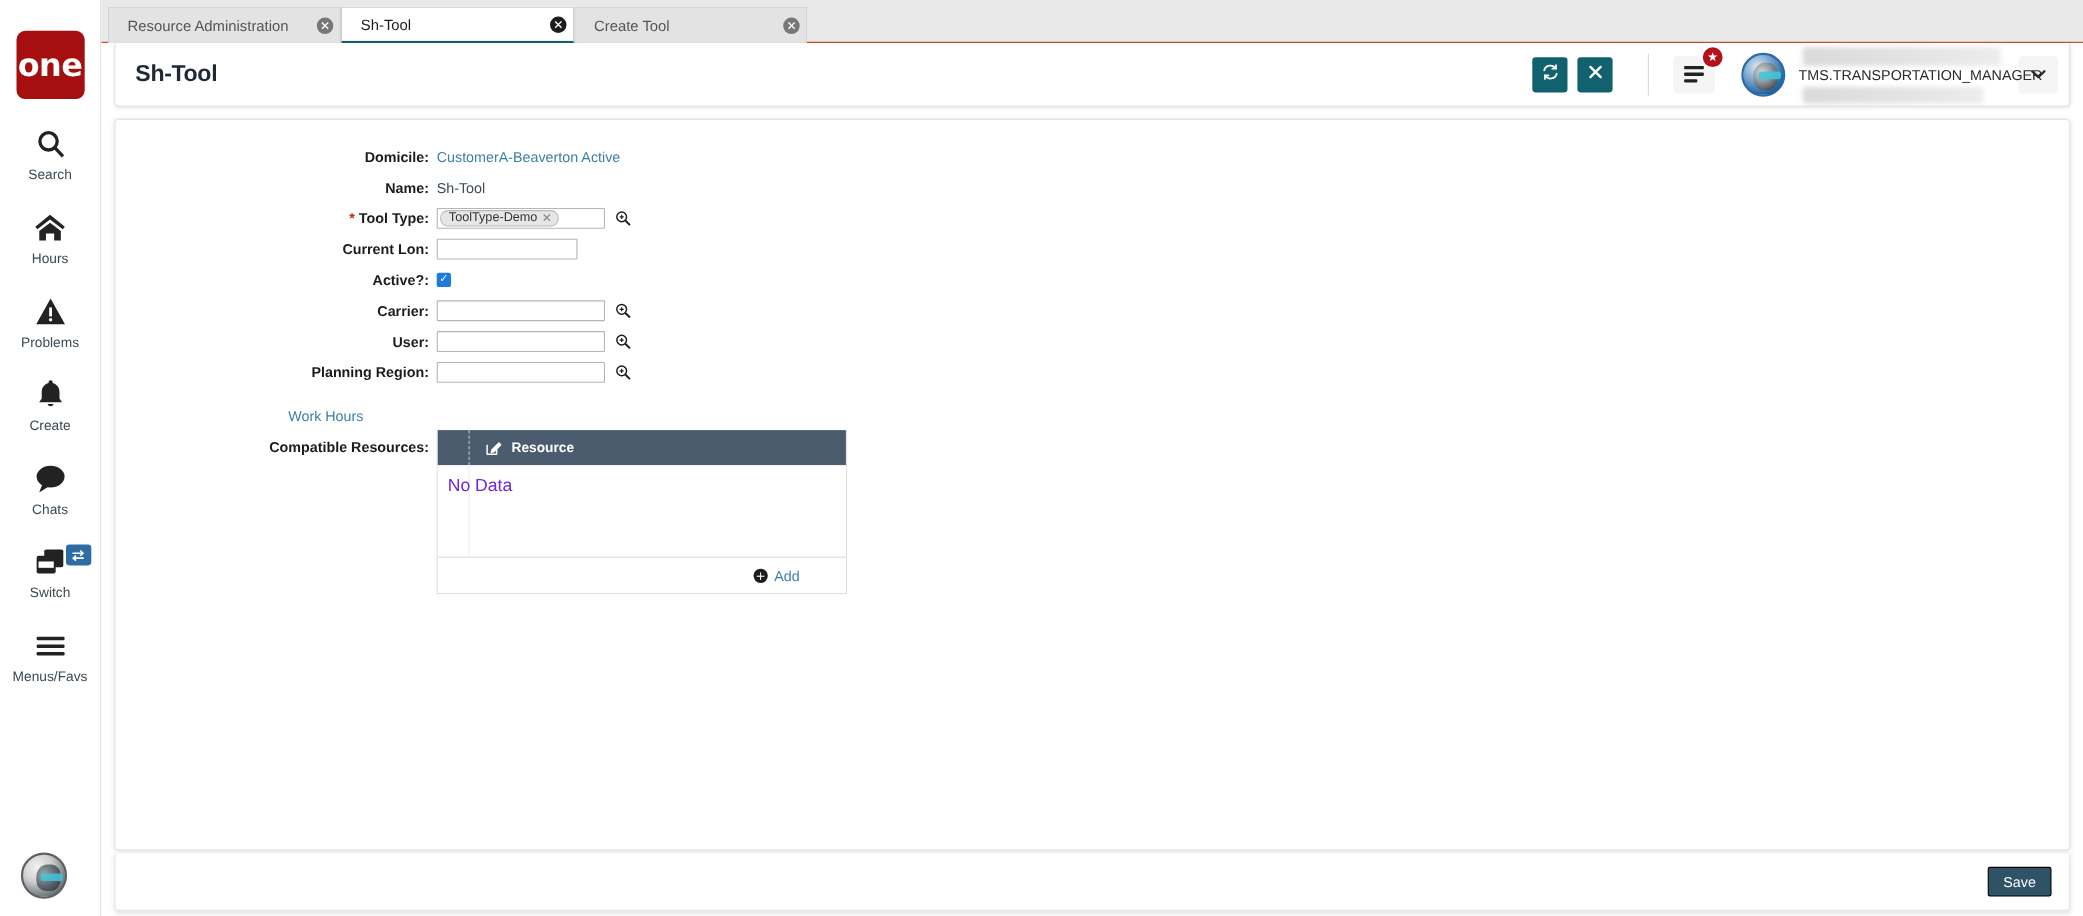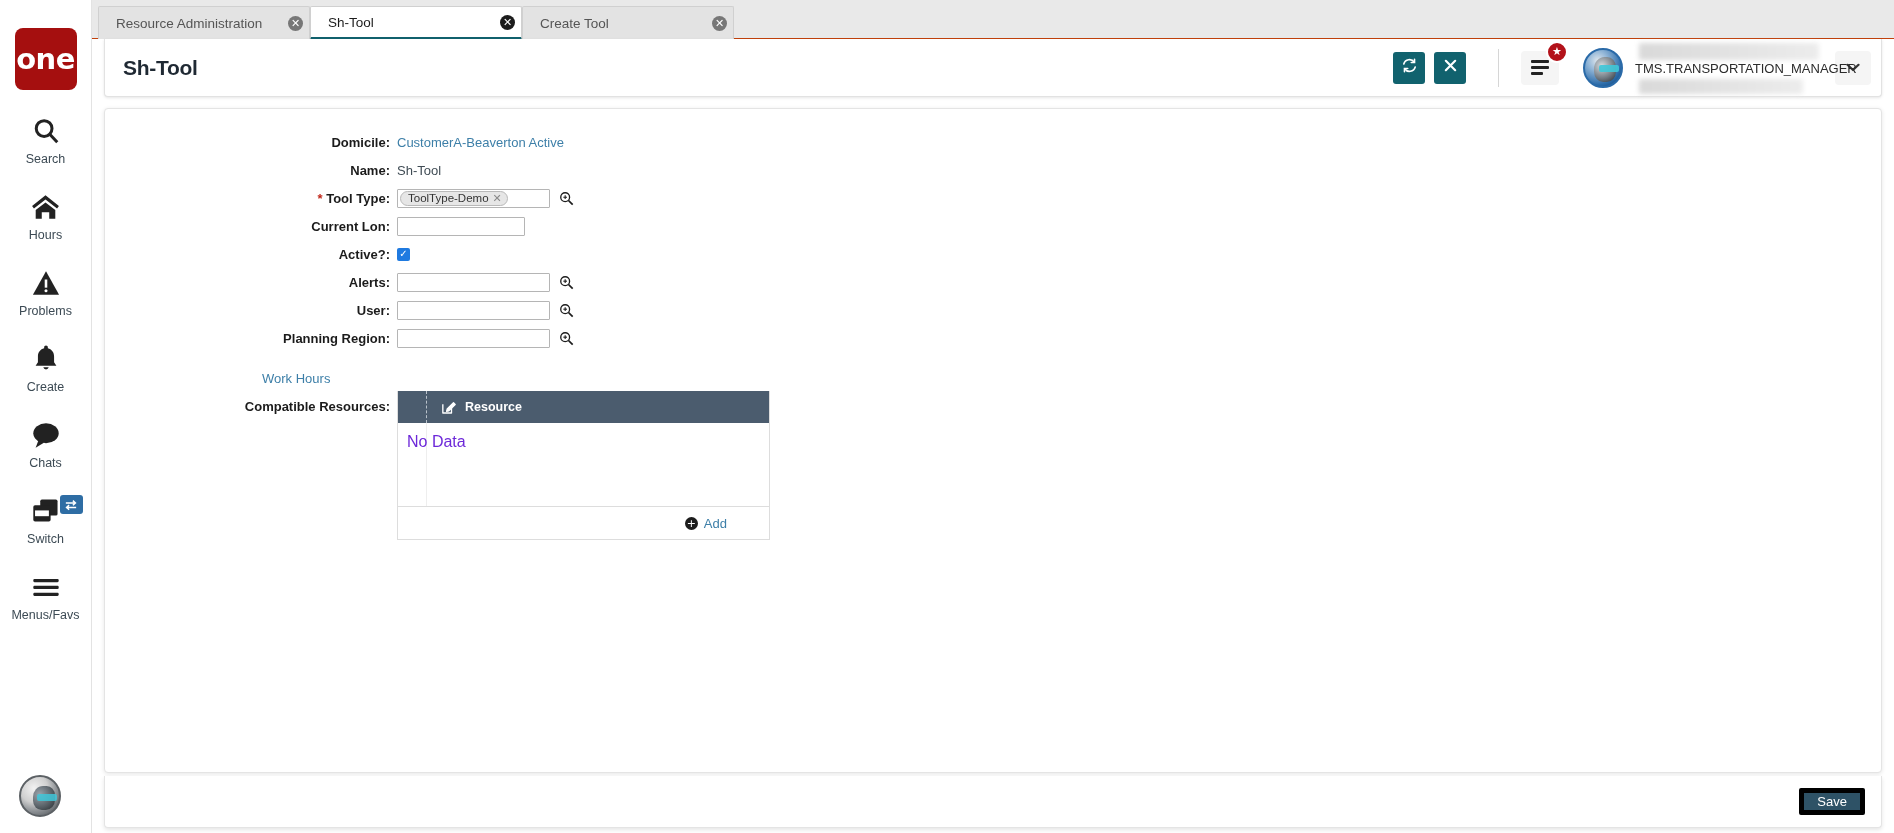--- a/index.html
+++ b/index.html
@@ -130,21 +130,21 @@
     overflow: hidden;
   }
   #footer-card {
     position: absolute; left: 104px; right: 12px; bottom: 5px; height: 52px;
     background: #fff; border: 1px solid #e4e4e4; border-top: none; border-radius: 0 0 4px 4px;
     box-shadow: 0 2px 4px rgba(0,0,0,.10);
     display: flex; align-items: center; justify-content: flex-end; padding-right: 16px;
   }
   #save-button {
     min-width: 58px; height: 27px; padding: 0 13px;
-    background: #2e5266; border: 5px solid #000000; color: #fff; border-radius: 2px;
+    background: #2e5266; border: 1px solid #000000; color: #fff; border-radius: 2px;
     font-size: 13px; display: flex; align-items: center; justify-content: center; cursor: pointer;
   }
 
   
   #form-area { position: absolute; left: 0; top: 22px; width: 100%; }
   .frow { display: flex; align-items: center; margin-bottom: 6px; height: 22px; }
   .flabel {
     width: 292px; text-align: right; padding-right: 7px;
     font-size: 13px; font-weight: 700; color: #1b1b1b; white-space: nowrap;
   }
@@ -410,21 +410,21 @@
       </div>
 
       
       <div class="frow">
         <div class="flabel">Active?:</div>
         <span class="cbx">✓</span>
       </div>
 
       
       <div class="frow">
-        <div class="flabel">Alerts:</div>
+        <div class="flabel">Carrier:</div>
         <input class="ftext wide" type="text" value="" style="">
         <span class="mag">
           <svg width="15" height="15" viewBox="0 0 18 18" fill="none" stroke="#1c1c1c" stroke-width="1.6">
             <circle cx="7.4" cy="7.4" r="5.3"></circle>
               <line x1="11.4" y1="11.4" x2="16.4" y2="16.4" stroke-width="2.1"></line>
             <line x1="5.2" y1="7.4" x2="9.6" y2="7.4" stroke-width="1.3"></line>
               <line x1="7.4" y1="5.2" x2="7.4" y2="9.6" stroke-width="1.3"></line>
           </svg>
         </span>
       </div>

